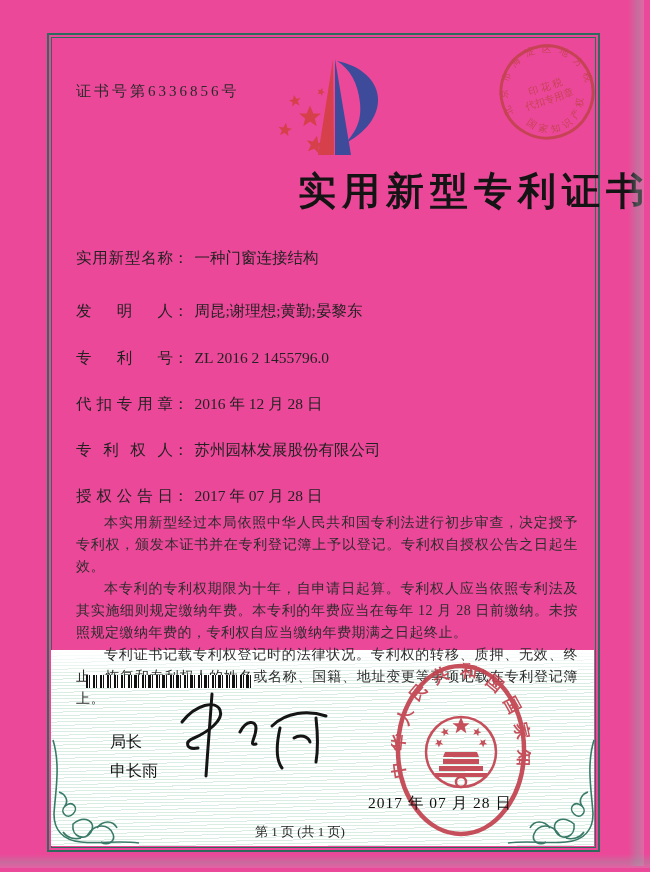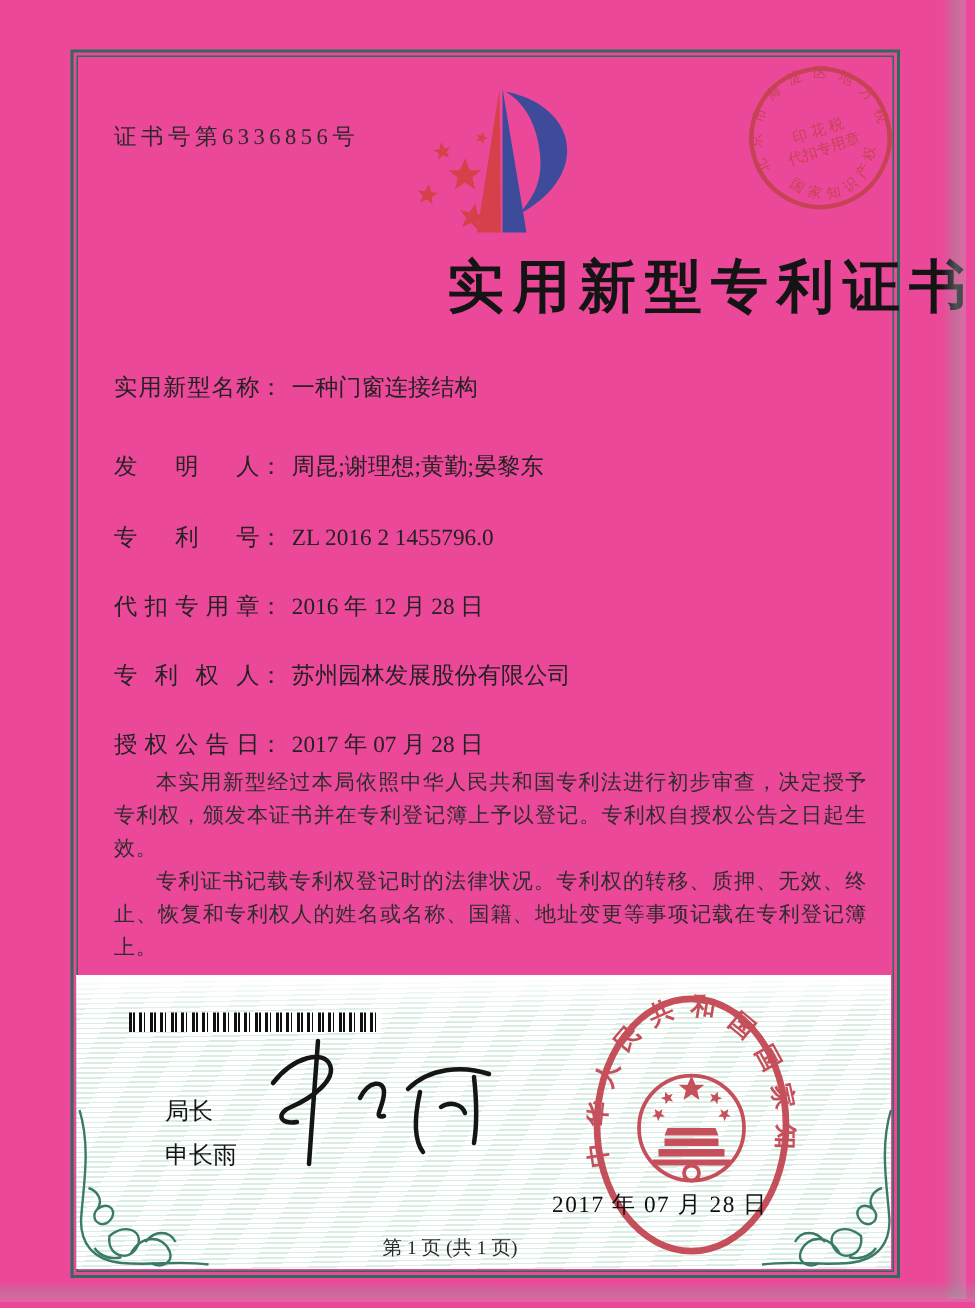--- a/index.html
+++ b/index.html
@@ -134,20 +134,21 @@
     <div class="field-row f4">
       <span class="field-label">专利权人</span><span class="field-colon">：</span><span>苏州园林发展股份有限公司</span>
     </div>
     <div class="field-row f5">
       <span class="field-label">授权公告日</span><span class="field-colon">：</span><span>2017 年 07 月 28 日</span>
     </div>
   </div>
 
   <div class="paras">
     <p>本实用新型经过本局依照中华人民共和国专利法进行初步审查，决定授予专利权，颁发本证书并在专利登记簿上予以登记。专利权自授权公告之日起生效。</p>
+    <p>本专利的专利权期限为十年，自申请日起算。专利权人应当依照专利法及其实施细则规定缴纳年费。本专利的年费应当在每年 12 月 28 日前缴纳。未按照规定缴纳年费的，专利权自应当缴纳年费期满之日起终止。</p>
     <p>专利证书记载专利权登记时的法律状况。专利权的转移、质押、无效、终止、恢复和专利权人的姓名或名称、国籍、地址变更等事项记载在专利登记簿上。</p>
   </div>
 
   <div class="barcode"></div>
 
   <div class="signer">
     <div>局长</div>
     <div>申长雨</div>
   </div>
 

